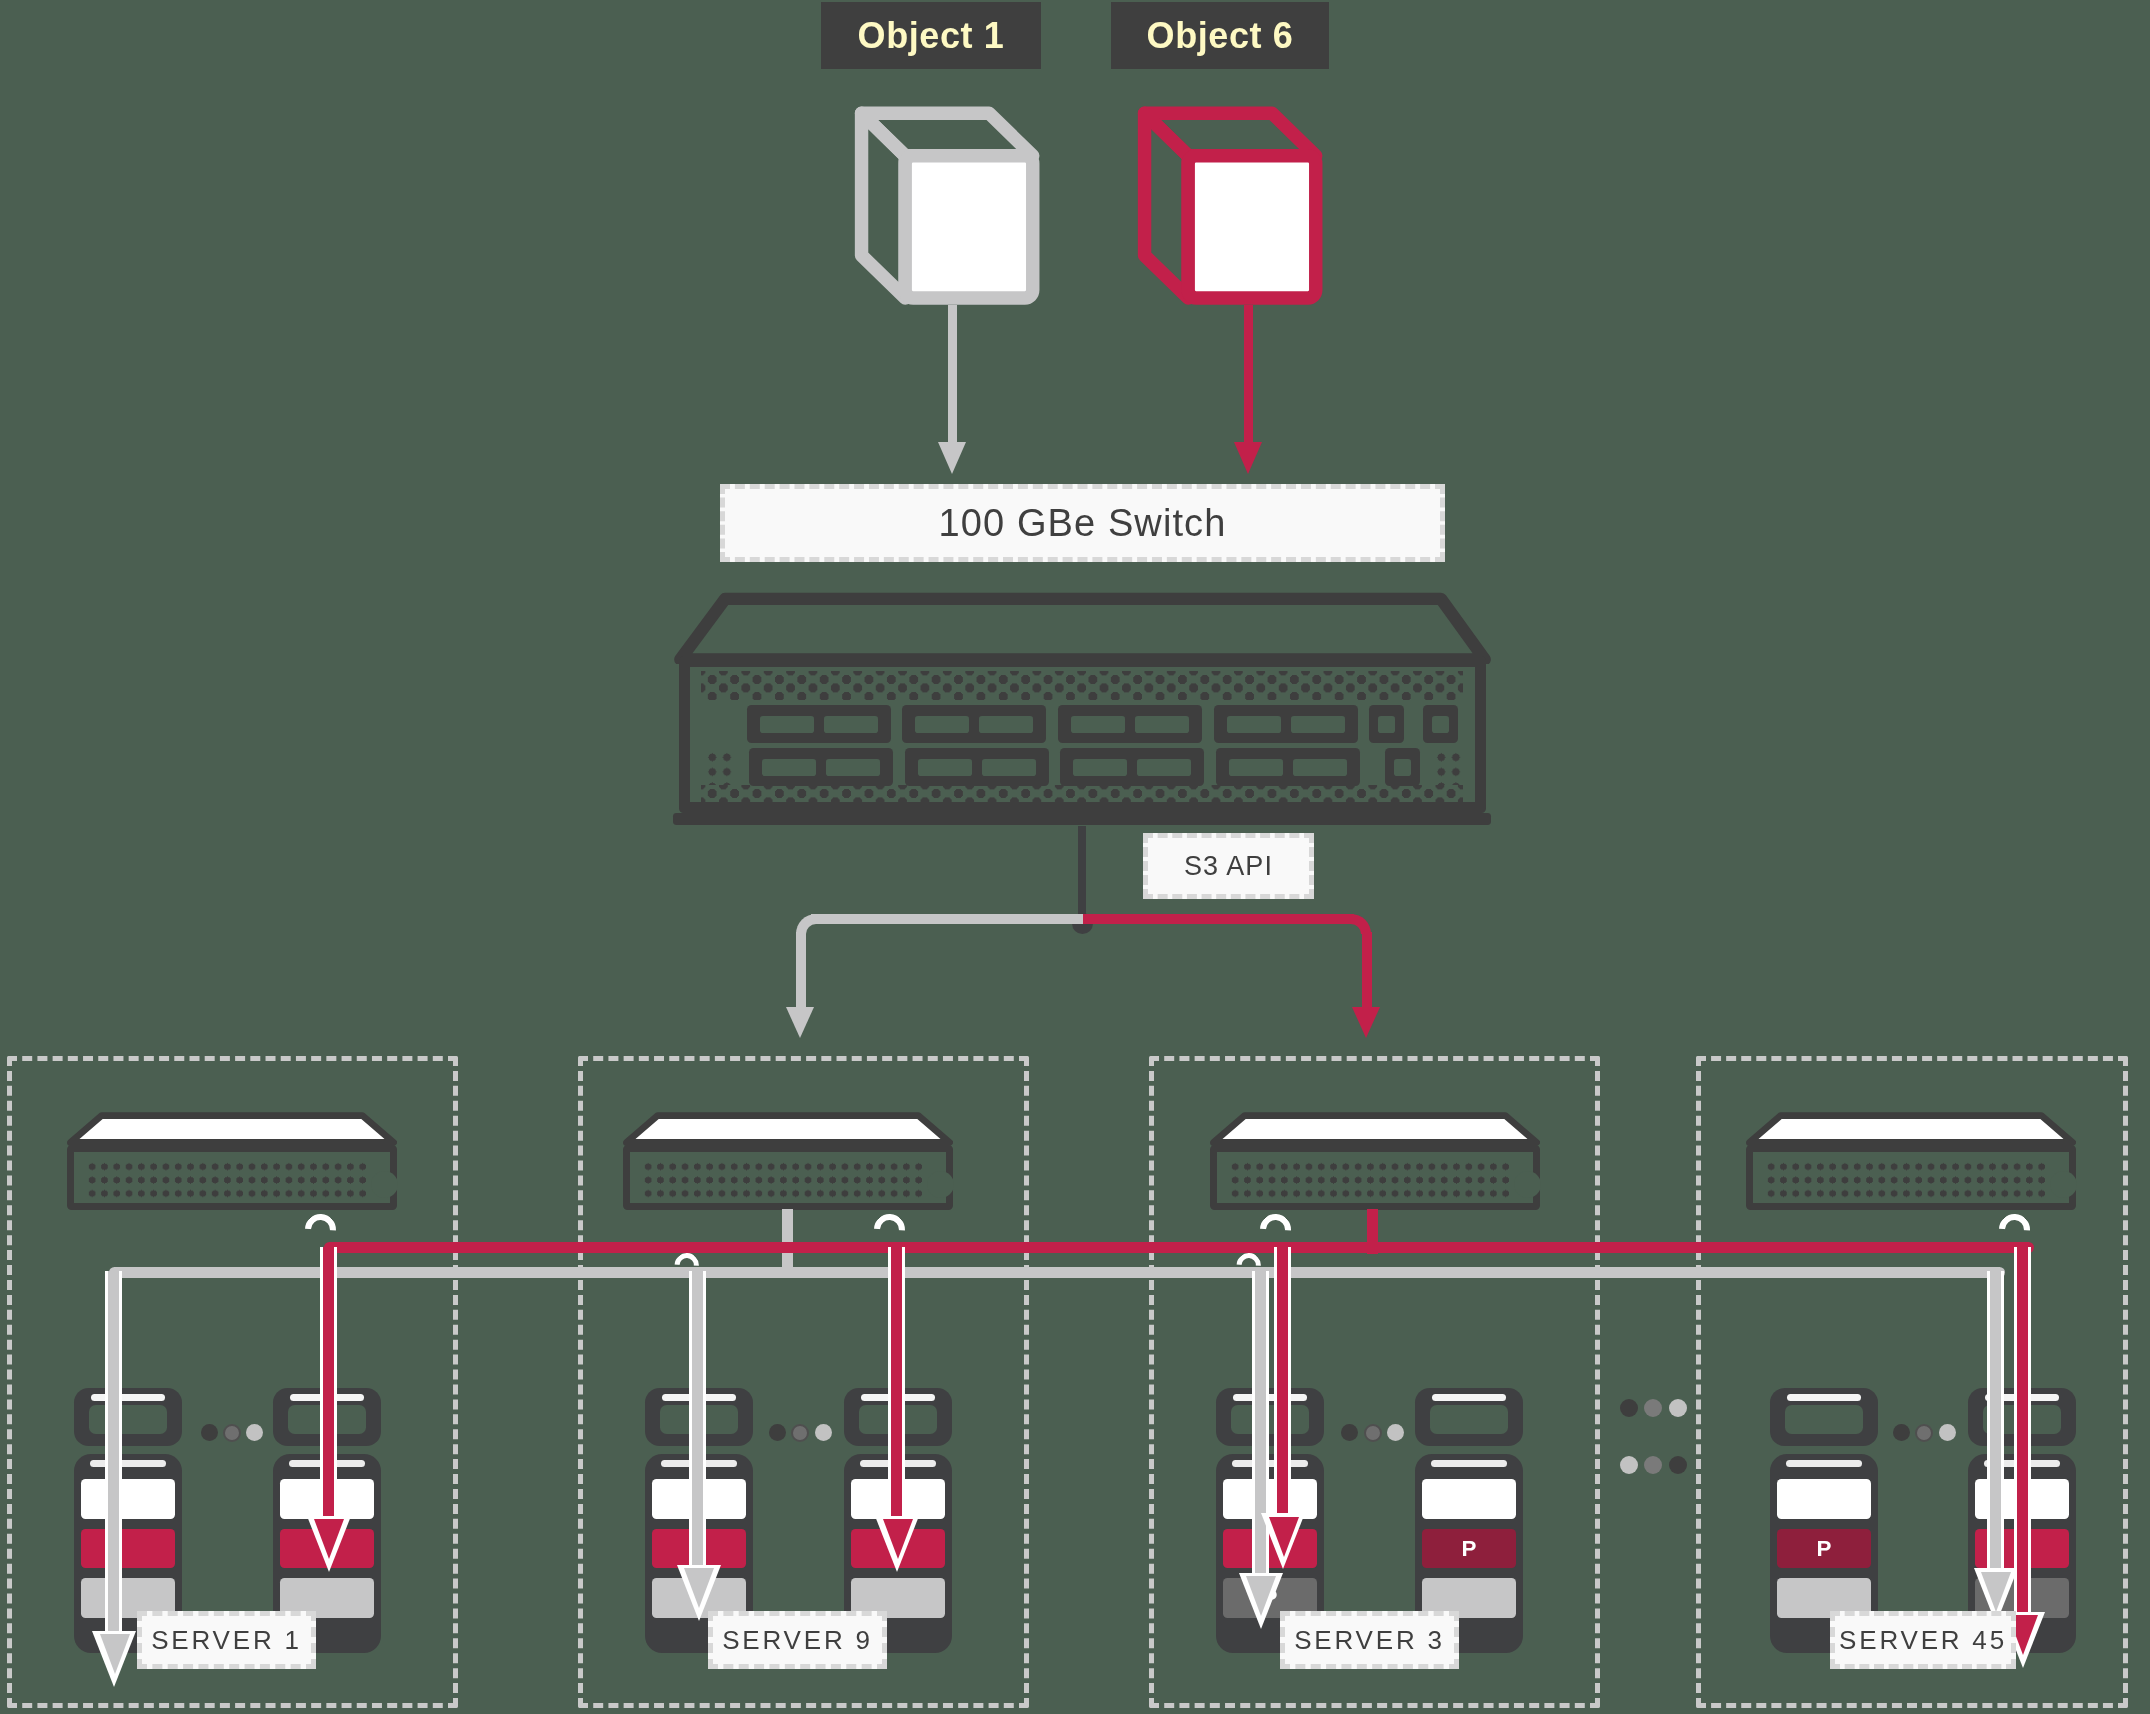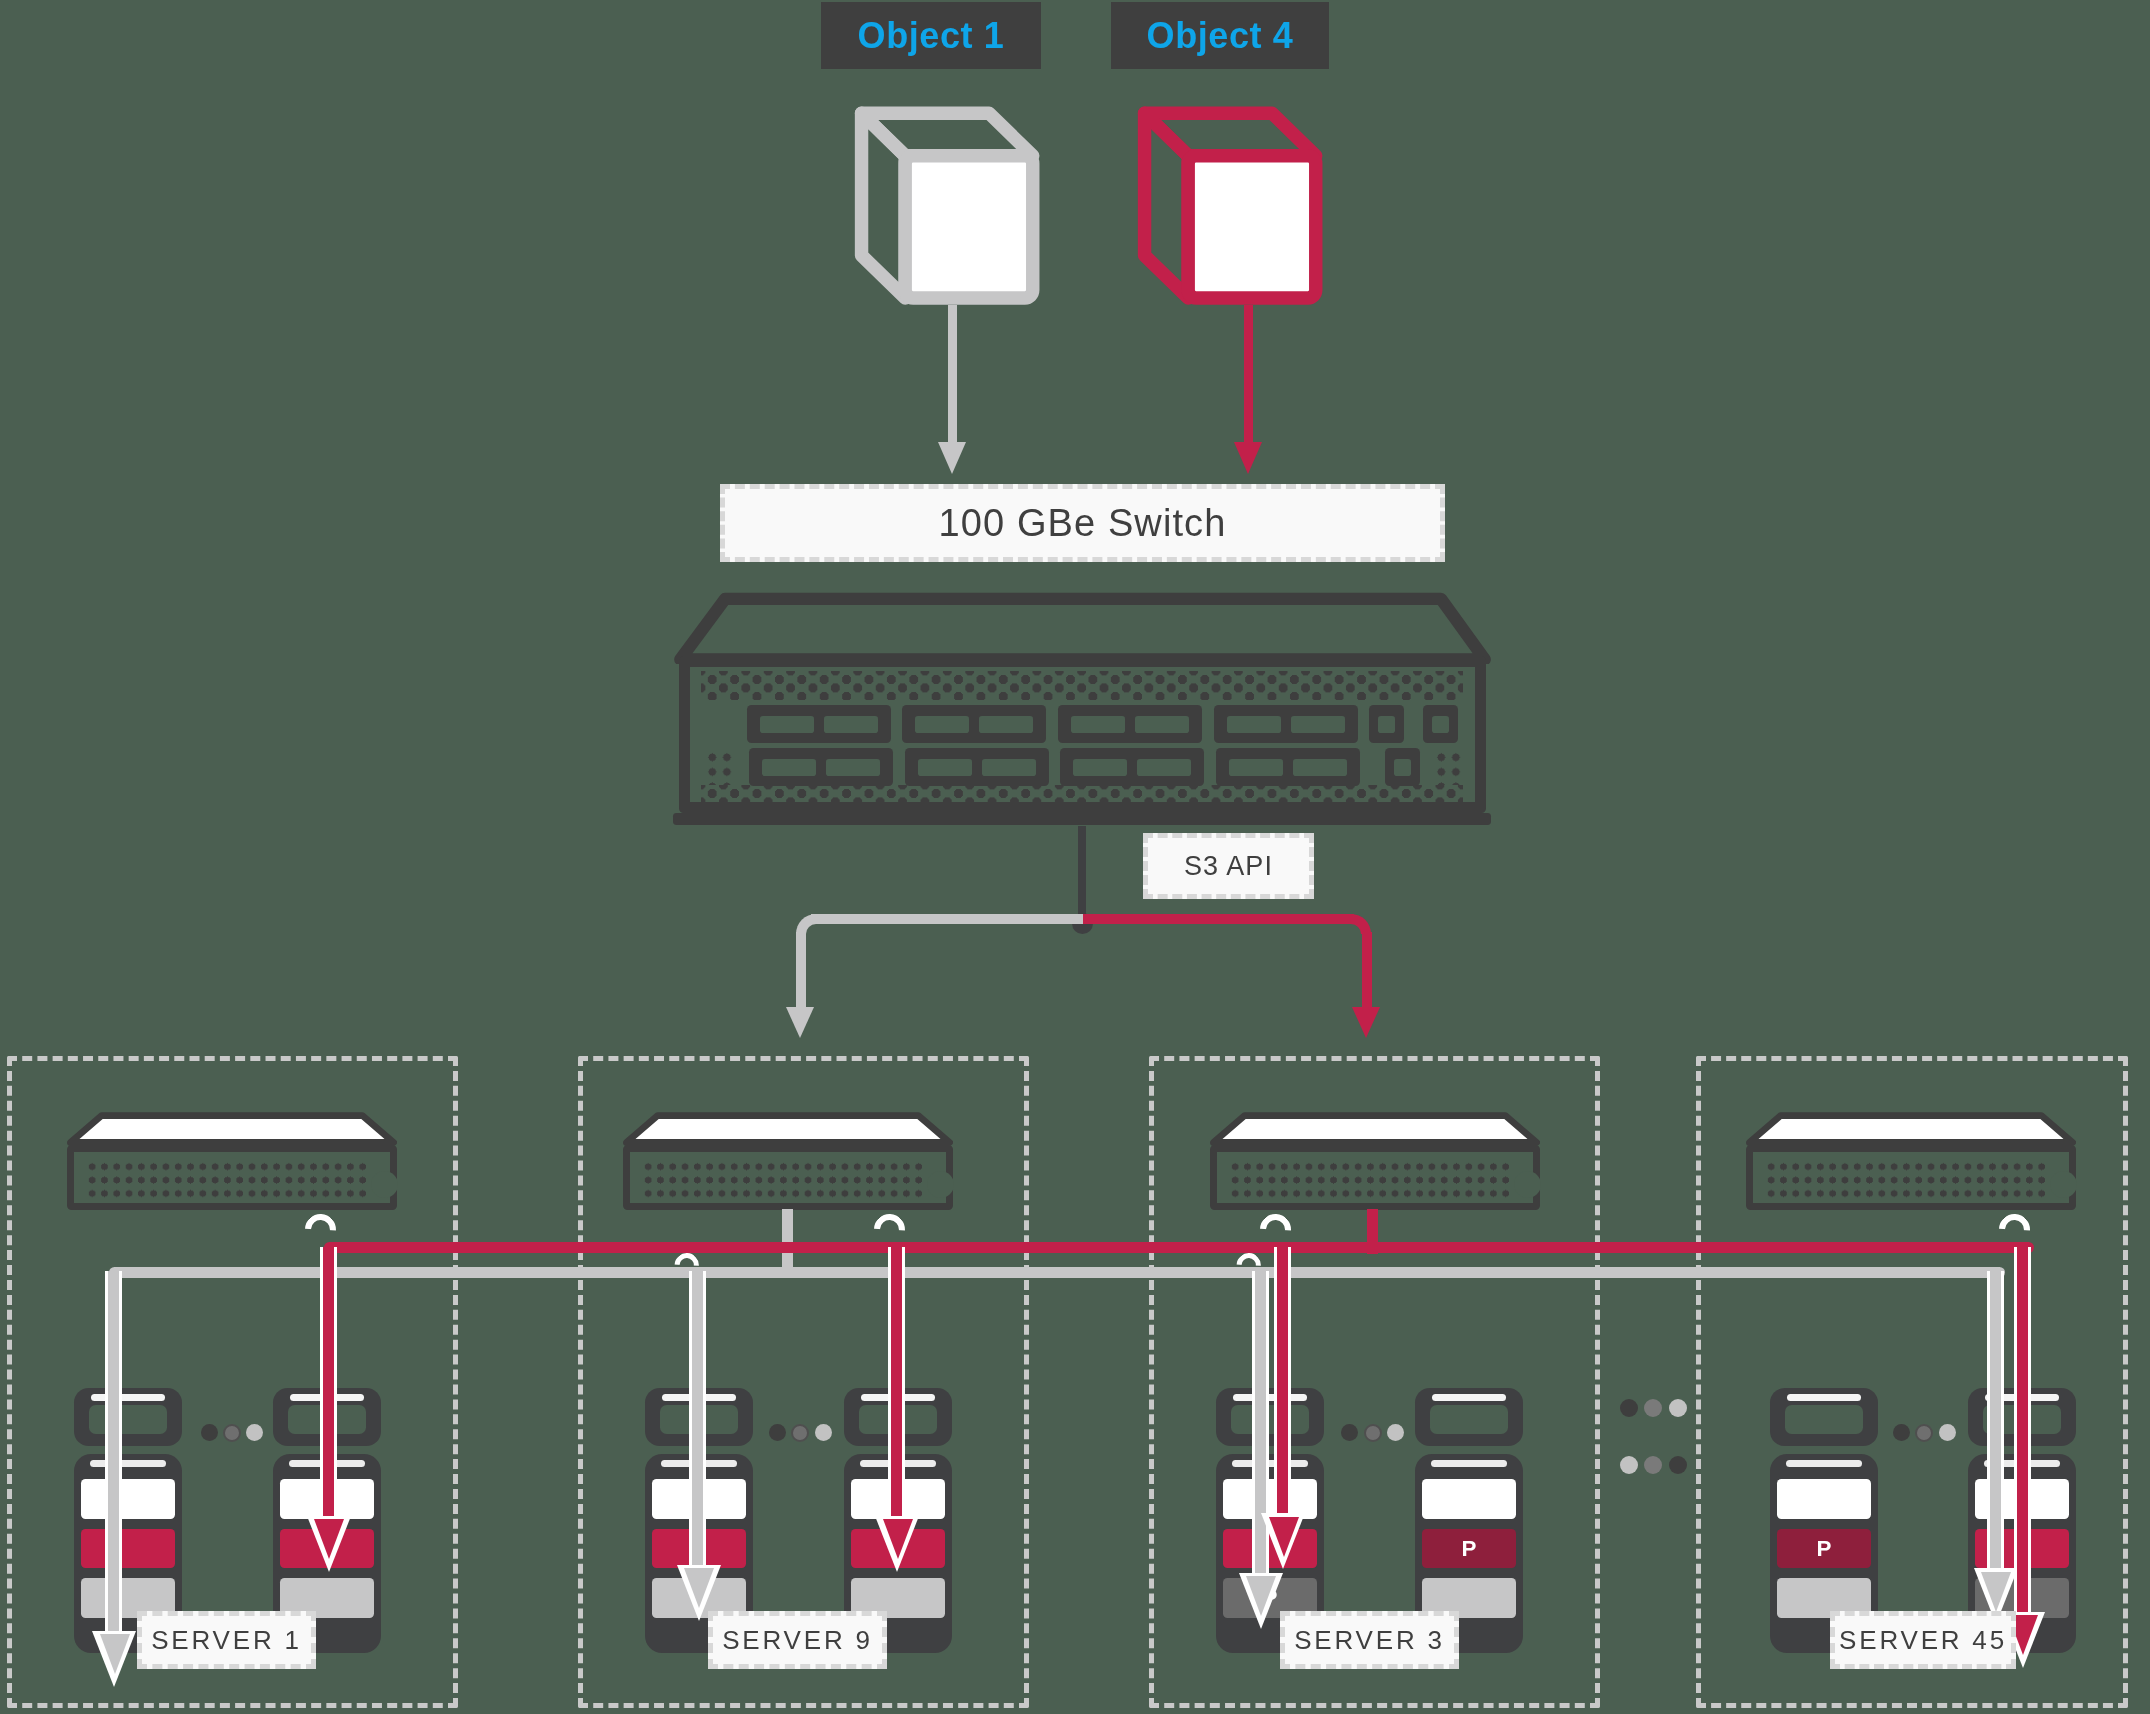--- a/index.html
+++ b/index.html
@@ -1,21 +1,21 @@
 <!DOCTYPE html>
 <html style="font-size:9px"><head>
 <meta charset="utf-8">
 <style>
   html,body{margin:0;padding:0;background:#4B5F51;}
   .canvas{position:relative;width:2151px;height:1715px;background:#4B5F51;overflow:hidden;
           font-family:"Liberation Sans", sans-serif;}
   .abs{position:absolute;}
 
   
-  .obj-label{background:#3F3F3F;color:#0ea5e9;font-weight:bold;font-size:36px;
+  .obj-label{background:#3F3F3F;color:#fef9c3;font-weight:bold;font-size:36px;
              display:flex;align-items:center;justify-content:center;letter-spacing:0.6px;}
 
   
   .tagbox{background:#F9F9F9;border:5px dashed #D8D8D8;color:#3F3F3F;
           display:flex;align-items:center;justify-content:center;box-sizing:border-box;}
 
   
   .sw-body{border:11.2px solid #3E3E3E;border-radius:4.5px;box-sizing:border-box;background:#4B5F51;}
   .vent{background-image:
          radial-gradient(circle, #3E3E3E 0 4.5px, rgba(0,0,0,0) 4.5px),
@@ -64,21 +64,21 @@
 </style>
 </head>
 <body>
 
 <div class="canvas">
 
   <div class="abs obj-label" style="left:821px;top:2.2px;width:220px;height:67px;">
     <span>Object 1</span>
   </div>
   <div class="abs obj-label" style="left:1111px;top:2.2px;width:218px;height:67px;">
-    <span>Object 4</span>
+    <span>Object 6</span>
   </div>
 
   <svg class="abs" style="left:840px;top:101px;" width="202" height="207" viewBox="0 0 360 370">
     <g stroke="#C6C6C7" stroke-width="24" stroke-linejoin="round" fill="none">
       <polygon points="38,22 266,22 344,98 116,98"></polygon>
       <polygon points="38,22 116,98 116,352 38,276"></polygon>
       <rect x="116" y="98" width="228" height="254" rx="14" fill="#FFFFFF"></rect>
     </g>
   </svg>
   <svg class="abs" style="left:1123px;top:101px;" width="202" height="207" viewBox="0 0 360 370">

